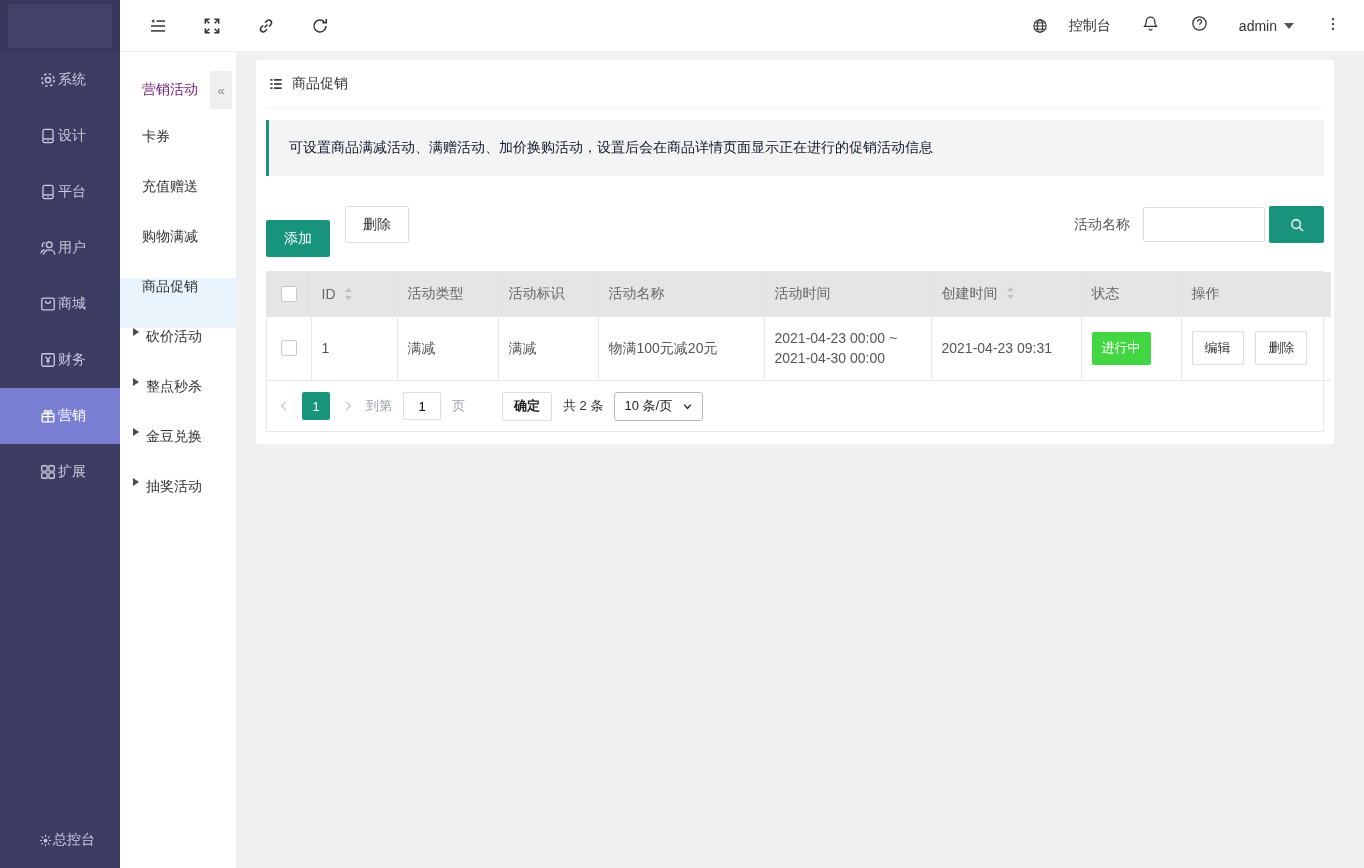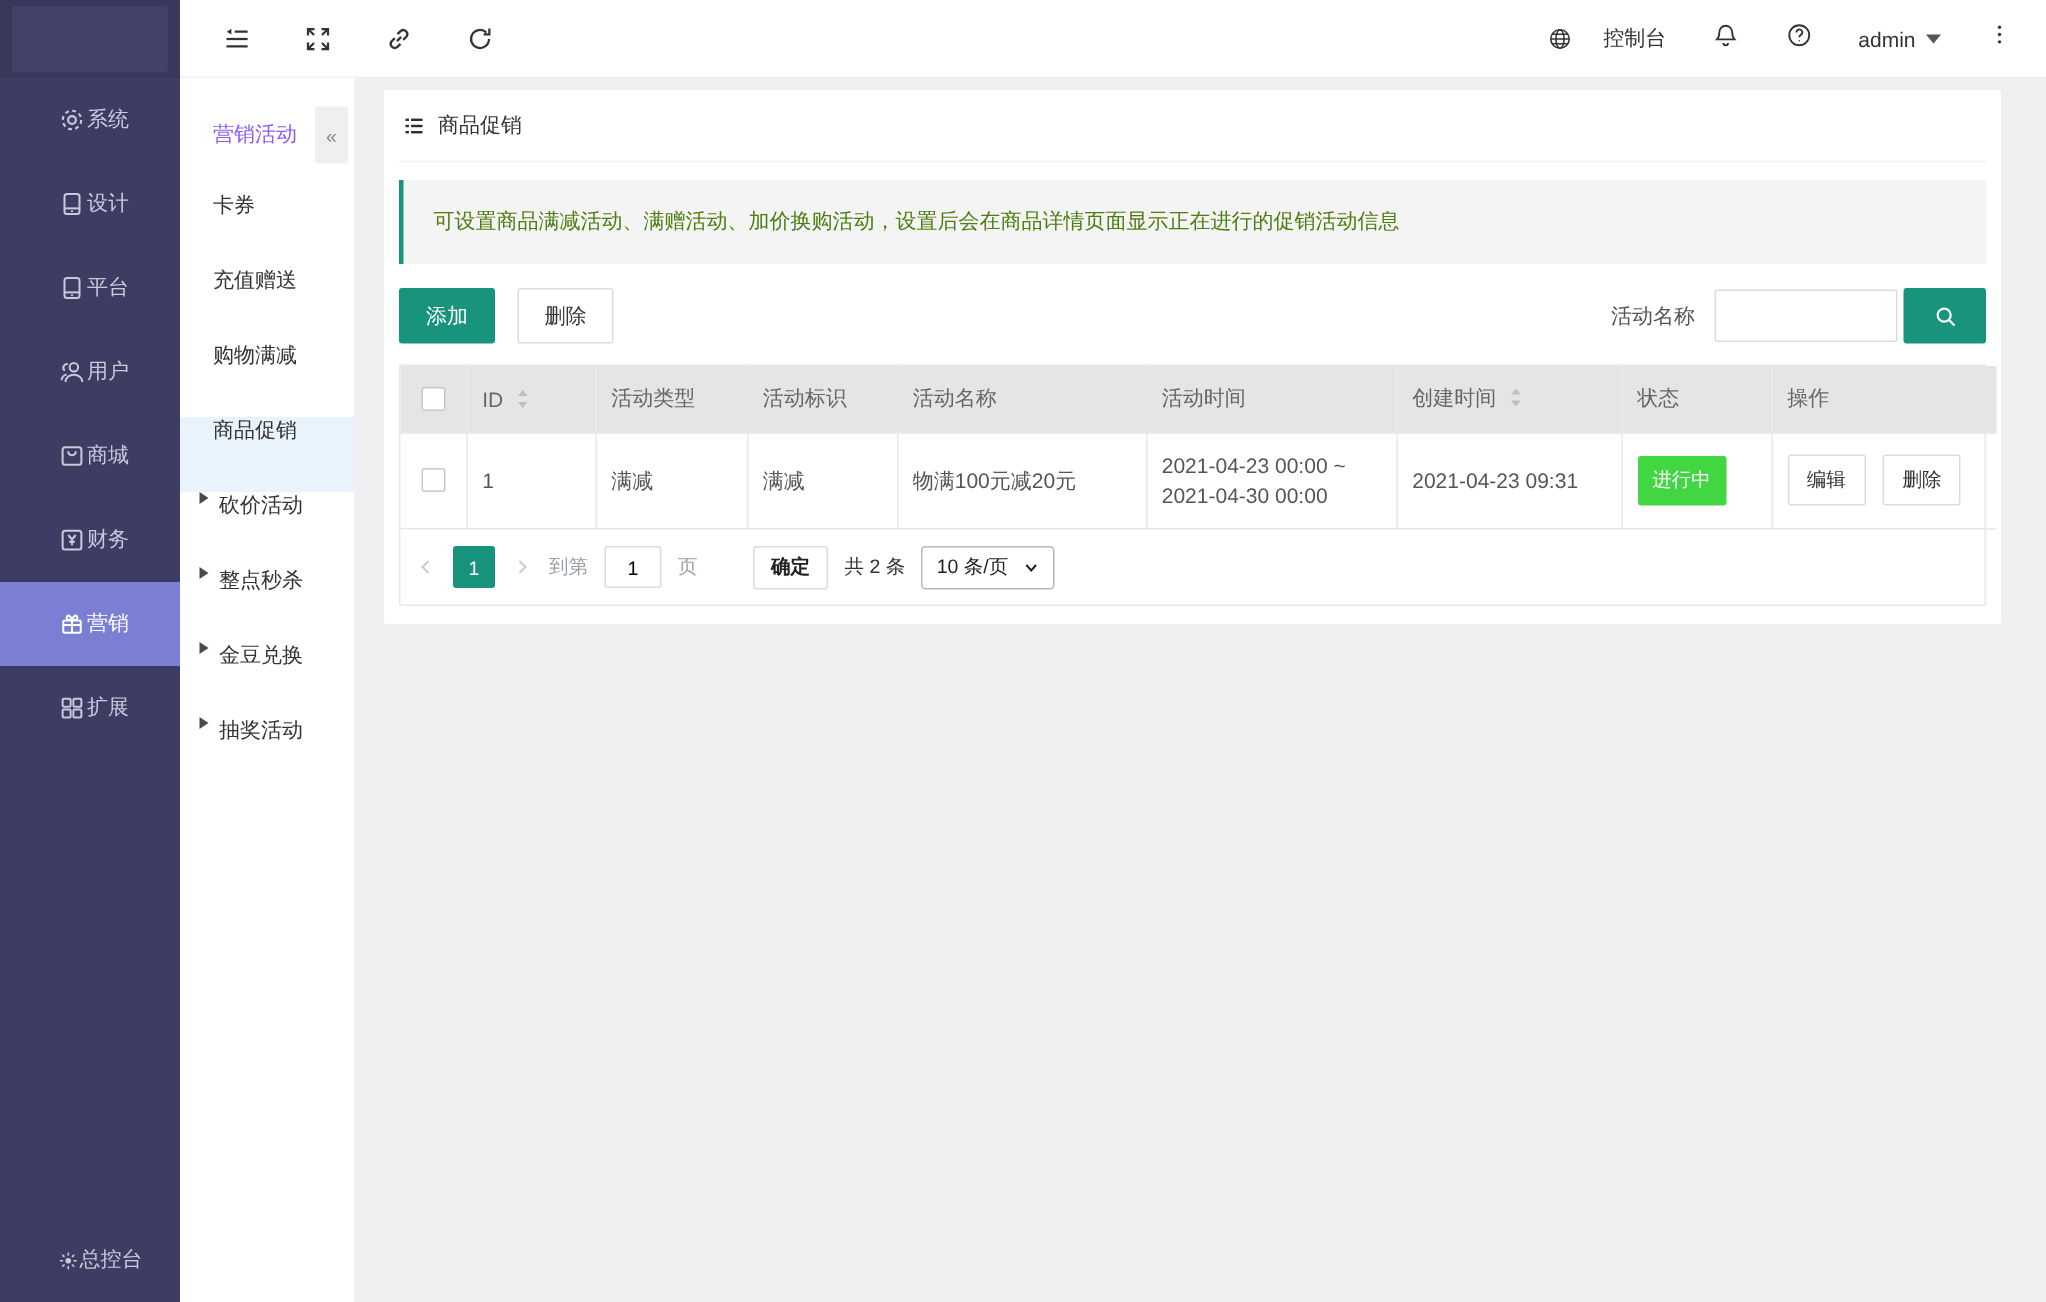--- a/index.html
+++ b/index.html
@@ -26,38 +26,38 @@
   .tb-bell svg, .tb-help svg { width:19px; height:19px; color:#303338; }
   .tb-admin { display:flex; align-items:center; gap:7px; font-size:14px; color:#333; cursor:pointer; }
   .caret-down { width:0; height:0; border-left:5px solid transparent; border-right:5px solid transparent; border-top:6px solid #555; }
   .tb-dots svg { width:18px; height:18px; color:#303338; }
 
   .body-row { flex:1; display:flex; min-height:0; }
 
   
   .submenu { width:116px; background:#fff; flex-shrink:0; }
   .submenu-head { height:76px; display:flex; align-items:center; justify-content:space-between; padding-left:22px; }
-  .submenu-title { font-size:14px; color:#8b5cf6; }
+  .submenu-title { font-size:14px; color:#701a75; }
   .collapse-btn { width:22px; height:38px; background:#efefef; color:#8a8a8a; display:flex; align-items:center; justify-content:center; font-size:13px; margin-right:4px; border-radius:2px; cursor:pointer; }
   .submenu-item { height:50px; display:flex; align-items:flex-start; padding-left:22px; font-size:14px; color:#333; cursor:pointer; }
   .submenu-item.active { background:#e8f3fc; }
   .submenu-item.has-arrow { padding-left:13px; }
   .tri { width:0; height:0; border-left:6px solid #4a4a4a; border-top:4px solid transparent; border-bottom:4px solid transparent; margin-right:7px; flex-shrink:0; }
 
   
   .content { flex:1; background:#f0f0f3; padding:8px 30px 0 20px; min-width:0; }
   .card { background:#fff; border-radius:2px; padding:0 10px 12px 10px; }
   .card-head { height:48px; display:flex; align-items:center; gap:8px; border-bottom:1px solid #f2f2f2; font-size:14px; color:#333; padding-left:2px; }
   .card-head svg { width:16px; height:16px; color:#2f2f2f; }
 
-  .banner { margin-top:12px; background:#f4f4f5; border-left:3px solid #18947d; padding:19px 20px; font-size:14px; color:#4d7c0f; }
+  .banner { margin-top:12px; background:#f4f4f5; border-left:3px solid #18947d; padding:19px 20px; font-size:14px; color:#0f172a; }
 
   .toolbar { margin-top:16px; display:flex; align-items:center; }
   .btn { font-family:inherit; cursor:pointer; }
-  .btn-add { width:64px; height:37px; background:#18947d; color:#fff; border:none; border-radius:2px; font-size:14px; }
+  .btn-add { width:64px; height:37px; background:#18947d; color:#fff; border:none; border-radius:2px; font-size:14px;margin-top:28px; }
   .btn-del { width:64px; height:37px; margin-left:15px; background:#fff; color:#333; border:1px solid #dcdcdc; border-radius:2px; font-size:14px; }
   .search-group { margin-left:auto; display:flex; align-items:center; }
   .search-label { font-size:14px; color:#555; margin-right:13px; }
   .search-input { width:122px; height:35px; border:1px solid #dcdcdc; border-radius:2px; padding:0 8px; font-size:14px; outline:none; }
   .btn-search { width:55px; height:37px; margin-left:4px; background:#18947d; border:none; border-radius:2px; display:flex; align-items:center; justify-content:center; }
   .btn-search svg { width:18px; height:18px; }
 
   .table-wrap { margin-top:14px; border:1px solid #e8e8e8; }
   table { width:100%; border-collapse:collapse; font-size:14px; table-layout:fixed; }
   th { background:#e5e5e5; color:#666; font-weight:normal; text-align:left; padding:13px 10px; border:1px solid #e8e8e8; }

